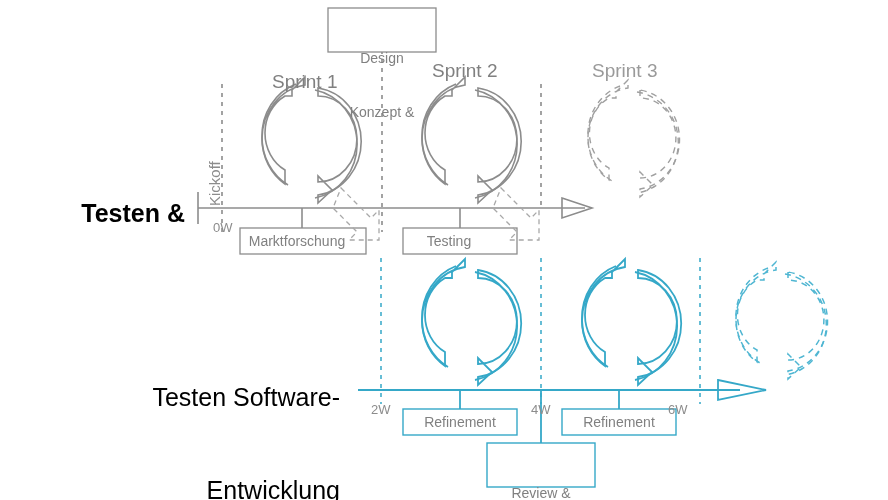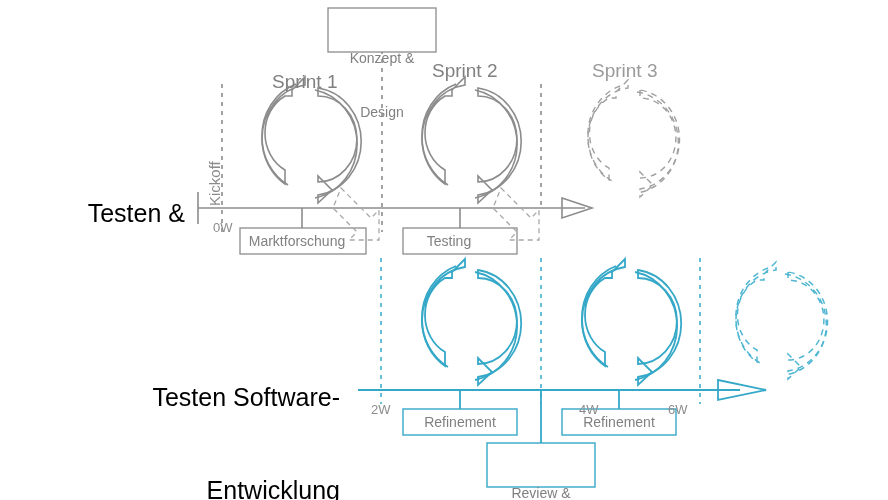--- a/index.html
+++ b/index.html
@@ -177,47 +177,47 @@
       <path d="M 768 268 A 48 51 0 0 0 736 318 A 48 51 0 0 0 760 363"></path>
       <path d="M 788 272
                L 788 280
                A 35 39 0 0 1 788 360
                L 788 354 L 801 367 L 788 379 L 788 371
                A 46 50 0 0 0 788 272 Z"></path>
       <path d="M 785 274 A 48 51 0 0 1 785 375"></path>
     </g>
   </svg>
 
-  <div class="lbl rowtitle" style="left:10px;top:136px;width:175px;">
+  <div class="lbl rowtitle" style="left:10px;top:136px;width:175px;font-weight:bold;">
     <div>Testen &amp;</div>
   </div>
 
   <div class="lbl rowtitle" style="left:100px;top:320px;width:240px;">
     <div>Testen Software-</div>
     <div>Entwicklung</div>
   </div>
 
   <div class="lbl kickoff" style="left:206px;top:206px;">Kickoff</div>
 
   <div class="lbl sprintlbl" style="left:272px;top:71px;">Sprint 1</div>
   <div class="lbl sprintlbl" style="left:432px;top:60px;">Sprint 2</div>
   <div class="lbl sprintlbl faded" style="left:592px;top:60px;">Sprint 3</div>
 
   <div class="lbl boxlbl" style="left:328px;top:13px;width:108px;">
+    <div>Design</div>
     <div>Konzept &amp;</div>
-    <div>Design</div>
   </div>
 
   <div class="lbl boxlbl" style="left:240px;top:232px;width:114px;">Marktforschung</div>
   <div class="lbl boxlbl" style="left:403px;top:232px;width:92px;">Testing</div>
 
   <div class="lbl ticklbl" style="left:213px;top:220px;">0W</div>
 
   <div class="lbl ticklbl teal" style="left:371px;top:402px;">2W</div>
-  <div class="lbl ticklbl teal" style="left:531px;top:402px;margin-left:48px;">4W</div>
+  <div class="lbl ticklbl teal" style="left:531px;top:402px;">4W</div>
   <div class="lbl ticklbl teal" style="left:668px;top:402px;">6W</div>
 
   <div class="lbl boxlbl" style="left:403px;top:413px;width:114px;">Refinement</div>
   <div class="lbl boxlbl" style="left:562px;top:413px;width:114px;">Refinement</div>
 
   <div class="lbl boxlbl" style="left:487px;top:448px;width:108px;">
     <div>Review &amp;</div>
     
   </div>
 

